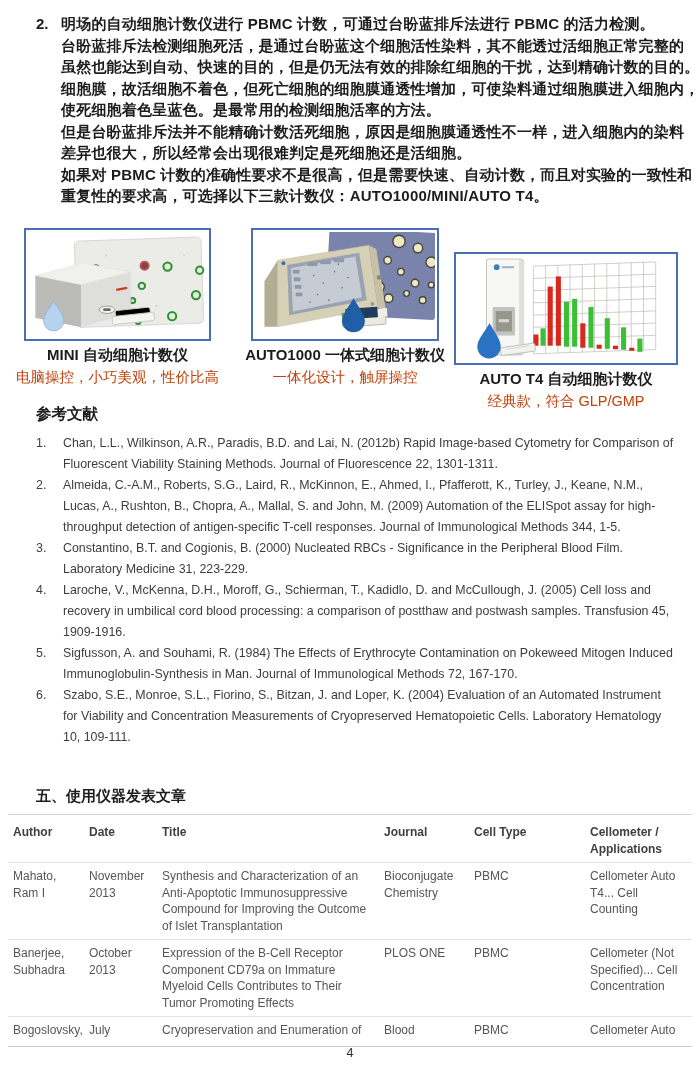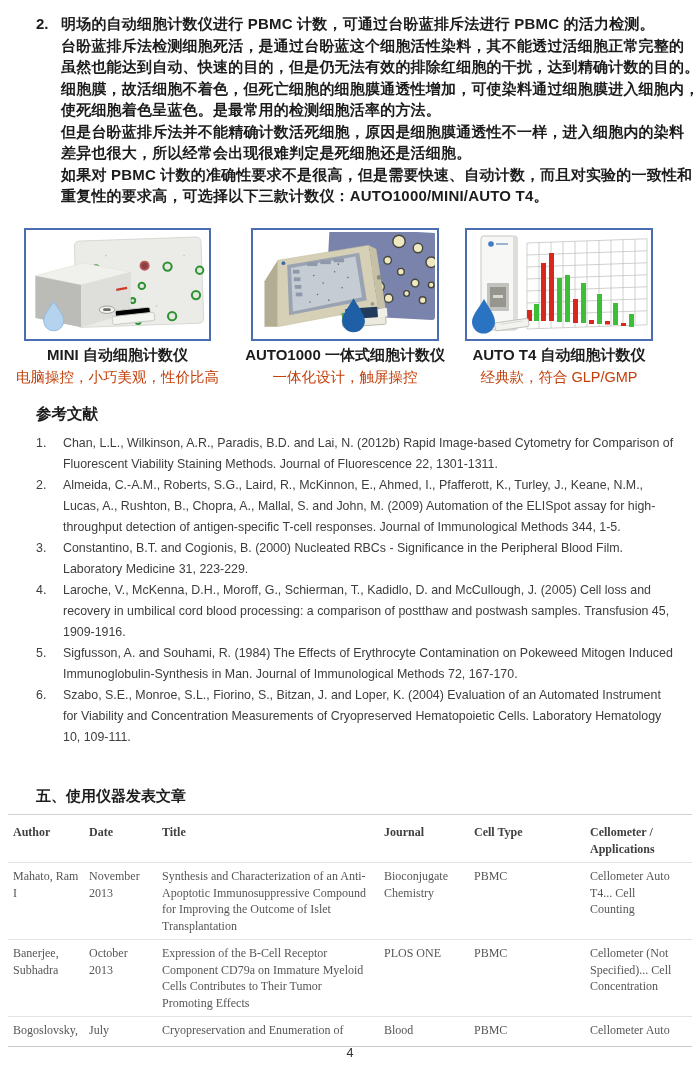--- a/index.html
+++ b/index.html
@@ -19,21 +19,21 @@
   .product-title{margin-top:5px;font-size:15px;font-weight:700;white-space:nowrap;display:flex;justify-content:center;}
   .product-subtitle{margin-top:3px;font-size:14.5px;color:#c2410c;white-space:nowrap;display:flex;justify-content:center;}
   
   .refs{position:absolute;top:404px;left:36px;width:640px;}
   .refs-heading{font-size:15.5px;font-weight:700;margin:0 0 8px 0;}
   .ref-item{display:flex;font-size:12.4px;line-height:21px;color:#3d3d3d;}
   .ref-num{flex:0 0 27px;}
   .ref-text{flex:1;}
   
   .pub-heading{position:absolute;top:787px;left:36px;font-size:15px;font-weight:700;margin:0;}
-  .pubtable{position:absolute;top:814px;left:8px;width:684px;border-top:1px solid #d2d2d2;font-size:12px;color:#565656;font-family:Liberation Serif, serif;}
+  .pubtable{position:absolute;top:814px;left:8px;width:684px;border-top:1px solid #d2d2d2;font-size:12px;color:#565656;}
   .trow{display:grid;grid-template-columns:81px 73px 222px 90px 116px auto;line-height:16.5px;}
   .trow > div{padding:0 10px 0 0;}
   .trow > div:first-child{padding-left:5px;}
   .thead{font-weight:700;color:#3f3f3f;padding:9px 0 5px 0;}
   .tbody-row{border-top:1px solid #e3e3e3;padding:5px 0;}
   .row-truncated{height:19px;overflow:hidden;border-bottom:1px solid #c9c9c9;}
   
   .page-number{position:absolute;top:1046px;left:0;width:100%;text-align:center;font-size:12.5px;color:#2e2e2e;}
 </style>
 </head>
@@ -163,21 +163,21 @@
         </g>
         <path d="M104 66 C109 75 116 83 116 90 A12 12 0 1 1 92 90 C92 83 99 75 104 66 Z" fill="#1e5fa6"></path>
       </svg>
     </div>
     <figcaption>
       <div class="product-title">AUTO1000 一体式细胞计数仪</div>
       <div class="product-subtitle">一体化设计，触屏操控</div>
     </figcaption>
   </figure>
 
-  <figure class="product" style="left:465px;width:188px;">
+  <figure class="product" style="left:454px;width:224px;margin-top:24px;">
     <div class="product-box">
       <svg viewBox="0 0 180 103">
         <g stroke="#bcbcb8" stroke-width="0.7" transform="skewY(-2) translate(0,6)">
           <line x1="58" y1="6" x2="58" y2="92"></line>
             <line x1="70" y1="6" x2="70" y2="92"></line>
             <line x1="82" y1="6" x2="82" y2="92"></line>
           <line x1="94" y1="6" x2="94" y2="92"></line>
             <line x1="106" y1="6" x2="106" y2="92"></line>
             <line x1="118" y1="6" x2="118" y2="92"></line>
           <line x1="130" y1="6" x2="130" y2="92"></line>

